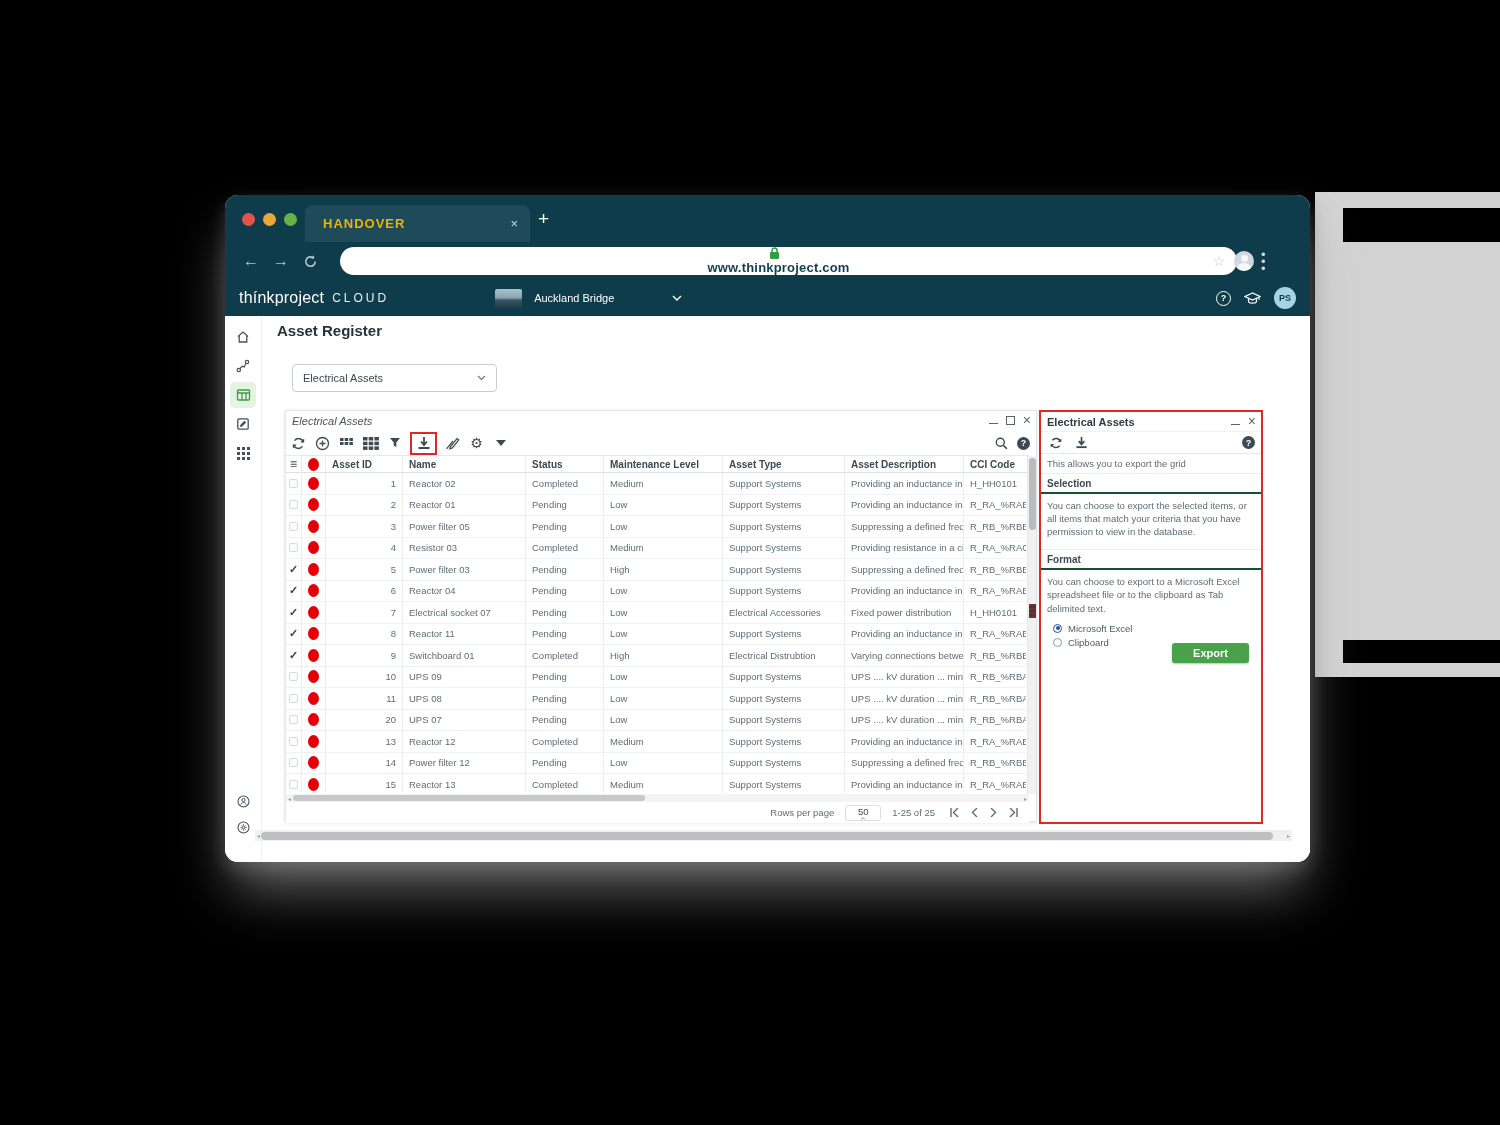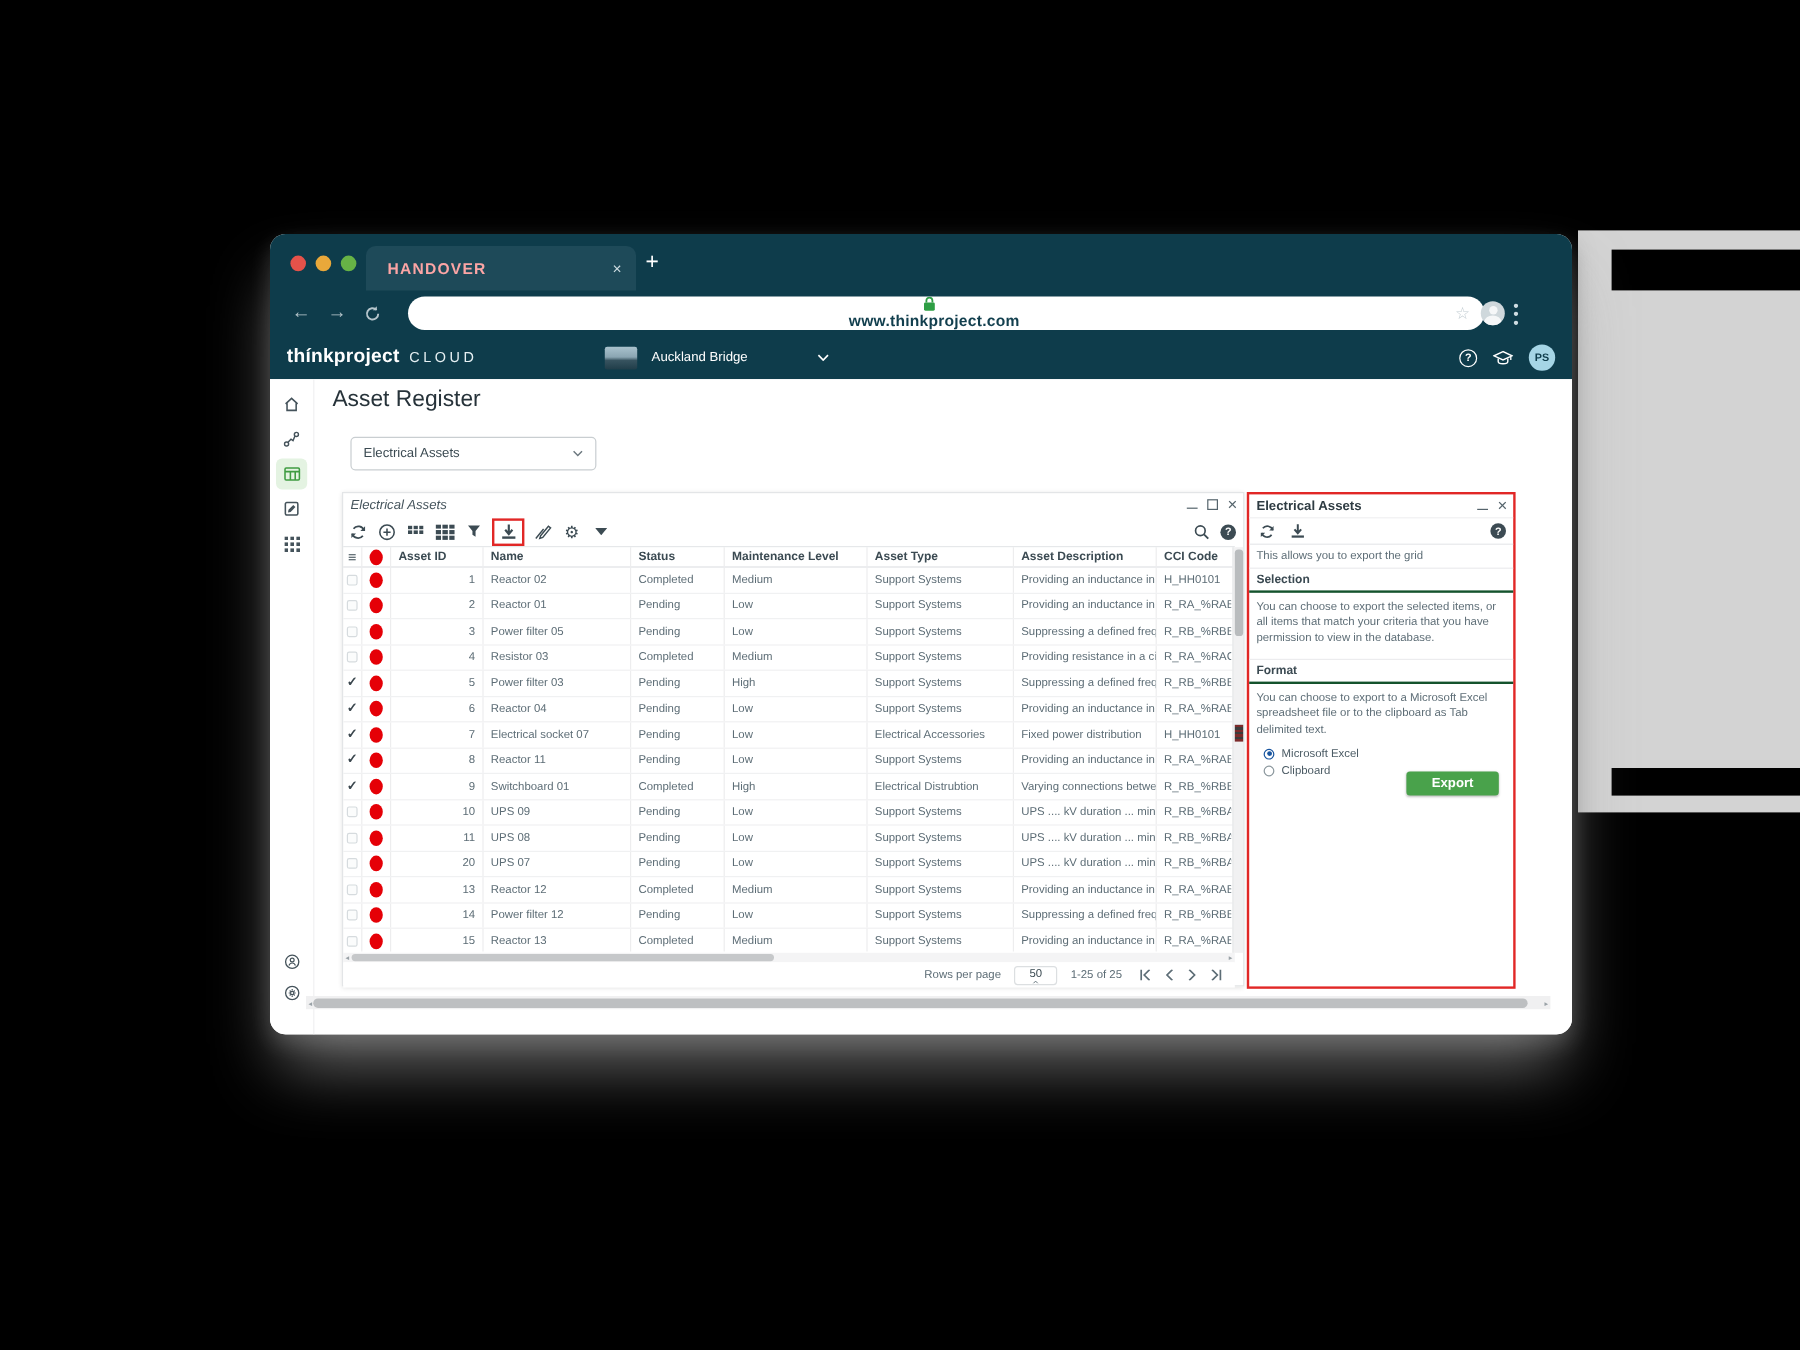--- a/index.html
+++ b/index.html
@@ -14,55 +14,55 @@
   
   .window{position:absolute;left:225px;top:195px;width:1085px;height:667px;border-radius:13px;
           background:#fff;overflow:hidden;box-shadow:0 34px 55px -8px rgba(160,160,160,.65),0 8px 18px rgba(90,90,90,.5);}
   .chrome{background:#0e3c4b;}
   .tabbar{height:47px;position:relative;}
   .lights{position:absolute;left:17px;top:18px;display:flex;gap:8px;}
   .light{width:13px;height:13px;border-radius:50%;}
   .light.red{background:#e5524a}.light.yellow{background:#e9a83a}.light.green{background:#67b346}
   .tab{position:absolute;left:80px;top:10px;width:225px;height:37px;background:#1e4a59;
        border-radius:8px 8px 0 0;display:flex;align-items:center;padding:0 12px 0 18px;}
-  .tab-title{color:#fca5a5;font-size:13px;font-weight:700;letter-spacing:1px;flex:1;}
+  .tab-title{color:#eab308;font-size:13px;font-weight:700;letter-spacing:1px;flex:1;}
   .tab-close{color:#cfdde2;font-size:13px;cursor:default;}
   .new-tab{position:absolute;left:313px;top:13px;color:#fff;font-size:19px;font-weight:400;}
   .toolbar{height:38px;display:flex;align-items:center;position:relative;padding-left:18px;}
   .nav-ic{color:#b6c6cc;font-size:16px;margin-right:14px;line-height:1;}
   .urlpill{position:relative;margin-left:8px;width:897px;height:28px;background:#fff;border-radius:14px;
            display:flex;align-items:center;padding:0 34px 0 14px;flex-direction:column;}
   .url-text{color:#123f4e;font-size:13px;font-weight:600;letter-spacing:.2px;}
   .star{position:absolute;right:12px;top:6px;color:#c3cdd2;font-size:14px;}
   .chrome-avatar{position:absolute;left:1009px;top:9px;width:20px;height:20px;border-radius:50%;background:#cfd8dc;overflow:hidden;}
   .chrome-avatar::before{content:"";position:absolute;left:6.5px;top:3.5px;width:7px;height:7px;border-radius:50%;background:#f5f7f8;}
   .chrome-avatar::after{content:"";position:absolute;left:3px;top:12px;width:14px;height:10px;border-radius:50%;background:#f5f7f8;}
   .kebab{position:absolute;left:1036px;top:9px;color:#cfdde2;font-size:13px;letter-spacing:0;line-height:7px;width:4px;}
   .appheader{height:36px;display:flex;align-items:center;position:relative;padding:0 14px;}
-  .brand{color:#fff;font-size:16px;font-weight:700;letter-spacing:.2px;}
+  .brand{color:#fff;font-size:16px;font-weight:400;letter-spacing:.2px;}
   .brand-suffix{color:#e6f0f3;font-size:12px;font-weight:400;letter-spacing:3px;margin-left:8px;}
   .project{display:flex;align-items:center;margin-left:106px;}
   .proj-thumb{width:27px;height:19px;border-radius:2px;background:linear-gradient(180deg,#a9c2cd 0%,#8aa5b2 45%,#37535f 60%,#203d49 100%);}
   .proj-name{color:#fff;font-size:11px;margin-left:12px;width:130px;}
   .chev{margin-left:8px;}
   .hdr-right{position:absolute;right:14px;display:flex;align-items:center;gap:13px;}
   .help-ring{width:15px;height:15px;border:1.3px solid #fff;border-radius:50%;color:#fff;font-size:9px;
              display:flex;align-items:center;justify-content:center;font-weight:700;}
   .ps-avatar{width:22px;height:22px;border-radius:50%;background:#a5d5e5;color:#0e3c4b;font-size:9px;font-weight:700;
              display:flex;align-items:center;justify-content:center;}
 
   
   .main{position:relative;display:flex;height:546px;background:#fff;}
   .sidebar{width:37px;border-right:1px solid #f0f1f2;display:flex;flex-direction:column;align-items:center;position:relative;}
   .side-ic{width:26px;height:26px;display:flex;align-items:center;justify-content:center;border-radius:5px;margin-top:3px;}
   .side-ic:first-child{margin-top:8px;}
   .side-ic.active{background:#e4f3e2;}
   .side-bottom{position:absolute;bottom:28px;left:0;width:37px;display:flex;flex-direction:column;align-items:center;gap:13px;}
   .content{flex:1;position:relative;}
-  .page-title{position:absolute;left:15px;top:6px;font-size:19px;font-weight:400;color:#27333a;}
+  .page-title{position:absolute;left:15px;top:6px;font-size:15px;font-weight:700;color:#27333a;}
   .register-select{position:absolute;left:30px;top:48px;width:205px;height:28px;border:1px solid #c9ced1;border-radius:4px;
                    background:#fff;display:flex;align-items:center;padding:0 10px;}
   .register-select span{font-size:11px;color:#3b4a52;flex:1;}
 
   
   .grid{position:absolute;left:23px;top:94px;width:752px;height:412px;background:#fff;border:1px solid #e3e5e7;
         box-shadow:0 1px 4px rgba(0,0,0,.12);}
   .grid-titlebar{height:20px;position:relative;display:flex;align-items:center;padding:0 6px;}
   .grid-title{font-size:11px;font-style:italic;color:#45545c;}
   .win-controls{position:absolute;right:5px;top:2px;display:flex;gap:8px;align-items:center;height:14px;}

